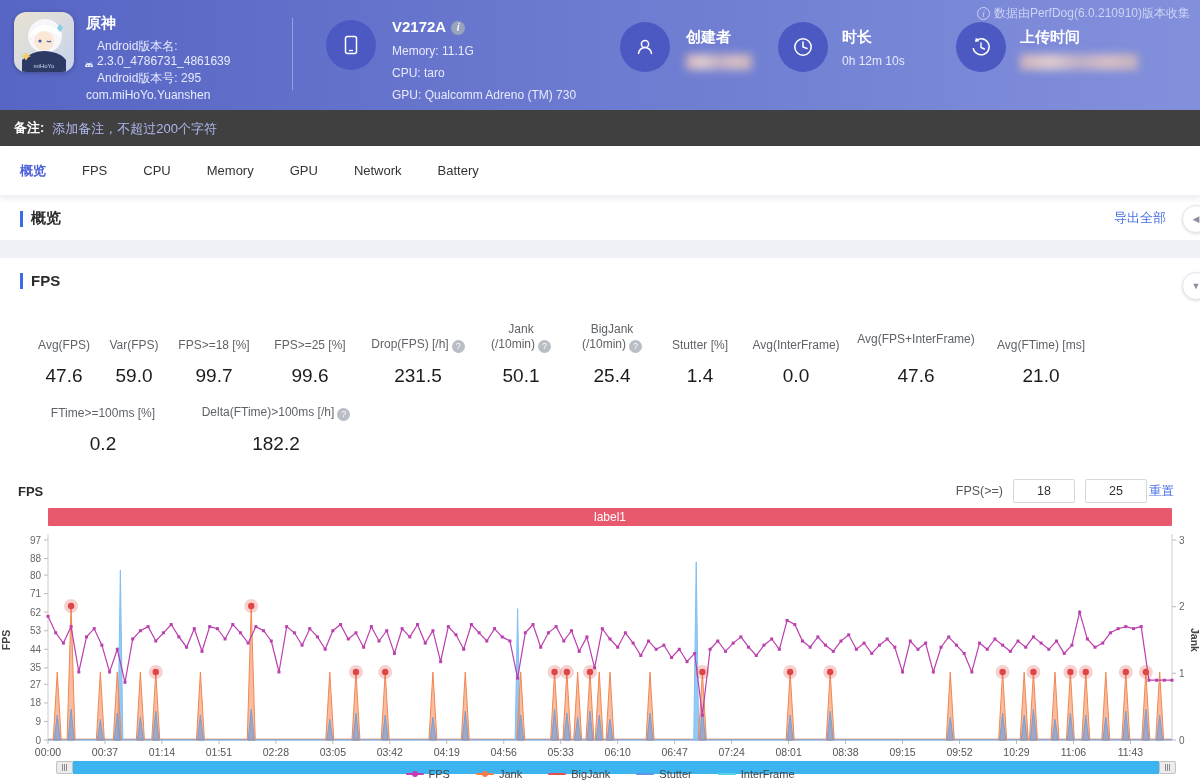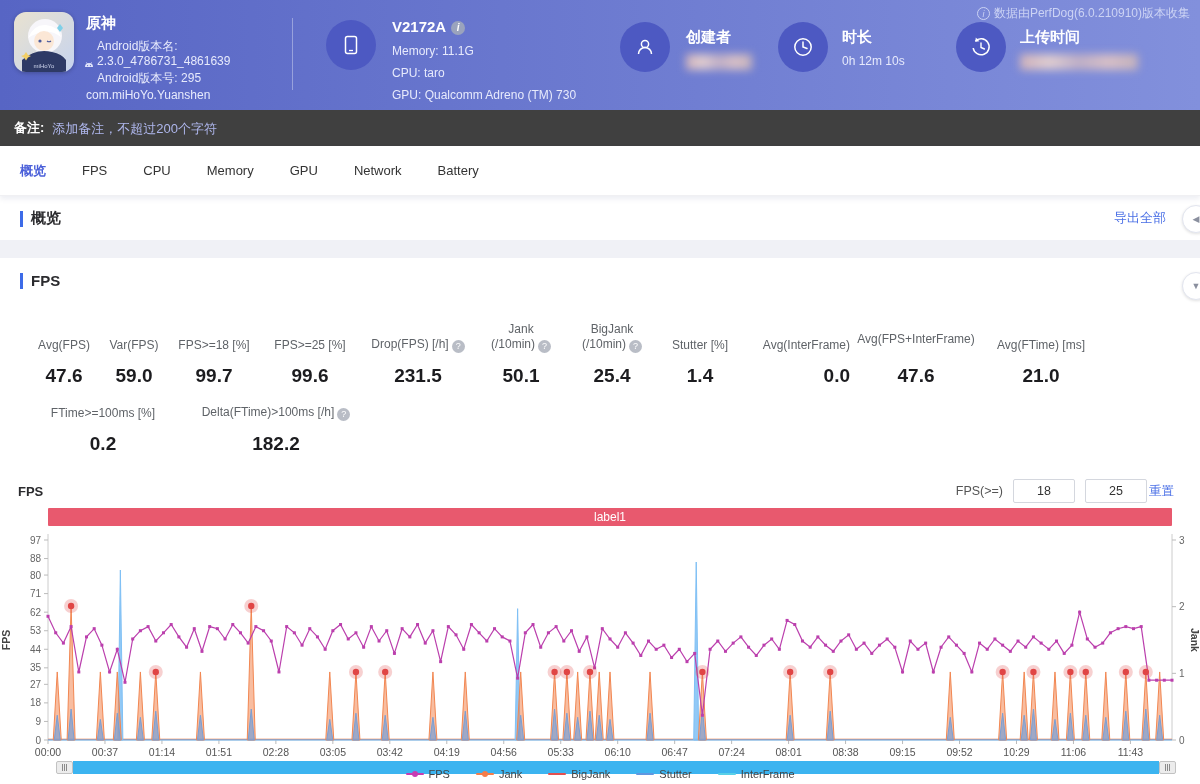--- a/index.html
+++ b/index.html
@@ -41,21 +41,21 @@
   .sec-title { display:flex; align-items:center; font-size:15px; font-weight:bold; color:#2b2b2e; }
   .accent { width:3px; height:16px; background:#3d6be8; margin:0 8px 0 20px; }
   .export-link { position:absolute; right:34px; top:12px; font-size:13px; color:#4a6fe6; cursor:pointer; }
   .round-btn { position:absolute; right:-10px; width:28px; height:28px; border-radius:50%; background:#fff; border:1px solid #e2e5ef; box-shadow:0 1px 3px rgba(0,0,0,.12); color:#8a8f9e; font-size:9px; display:flex; align-items:center; justify-content:center; }
   .grey-gap { position:absolute; left:0; top:240px; width:1200px; height:18px; background:#f0f1f6; }
 
   
   .stats-row1 { position:absolute; left:28px; top:322px; display:flex; align-items:flex-end; }
   .stat { display:flex; flex-direction:column; align-items:center; }
   .stat-label { font-size:12px; color:#5f6368; text-align:center; line-height:15px; display:flex; flex-direction:column; align-items:center; justify-content:flex-end; }
-  .stat-value { font-size:19px; font-weight:bold; color:#1c1c1f; margin-top:12px; }
+  .stat-value { font-size:19px; font-weight:normal; color:#1c1c1f; margin-top:12px; }
   .help-ic { display:inline-block; width:13px; height:13px; background:#b9bdc6; border-radius:50%; color:#fff; font-size:9px; line-height:13px; text-align:center; margin-left:3px; vertical-align:-1px; }
   .stats-row2 { position:absolute; left:28px; top:405px; display:flex; align-items:flex-end; }
 
   
   .chart-title { position:absolute; left:18px; top:484px; font-size:13px; font-weight:bold; color:#2b2b2e; }
   .fps-filter { position:absolute; right:26px; top:479px; display:flex; align-items:center; font-size:12.5px; color:#555; }
   .fps-filter input { width:62px; height:24px; border:1px solid #d4d7de; border-radius:2px; text-align:center; font-size:12.5px; color:#333; margin-left:10px; outline:none; }
   .reset-link { color:#4a6fe6; margin-left:2px; cursor:pointer; }
 
   
@@ -235,21 +235,21 @@
           <span>(/10min)<span class="help-ic">?</span></span>
         </div>
         <div class="stat-value">25.4</div>
       </div>
       <div class="stat" style="width: 84px;">
         <div class="stat-label">
           <span>Stutter [%]</span>
         </div>
         <div class="stat-value">1.4</div>
       </div>
-      <div class="stat" style="width: 108px; align-items: flex-end;">
+      <div class="stat" style="width: 108px;">
         <div class="stat-label">
           <span>Avg(InterFrame)</span>
         </div>
         <div class="stat-value">0.0</div>
       </div>
       <div class="stat" style="width: 132px; gap: 6px;">
         <div class="stat-label">
           <span>Avg(FPS+InterFrame)</span>
         </div>
         <div class="stat-value">47.6</div>

